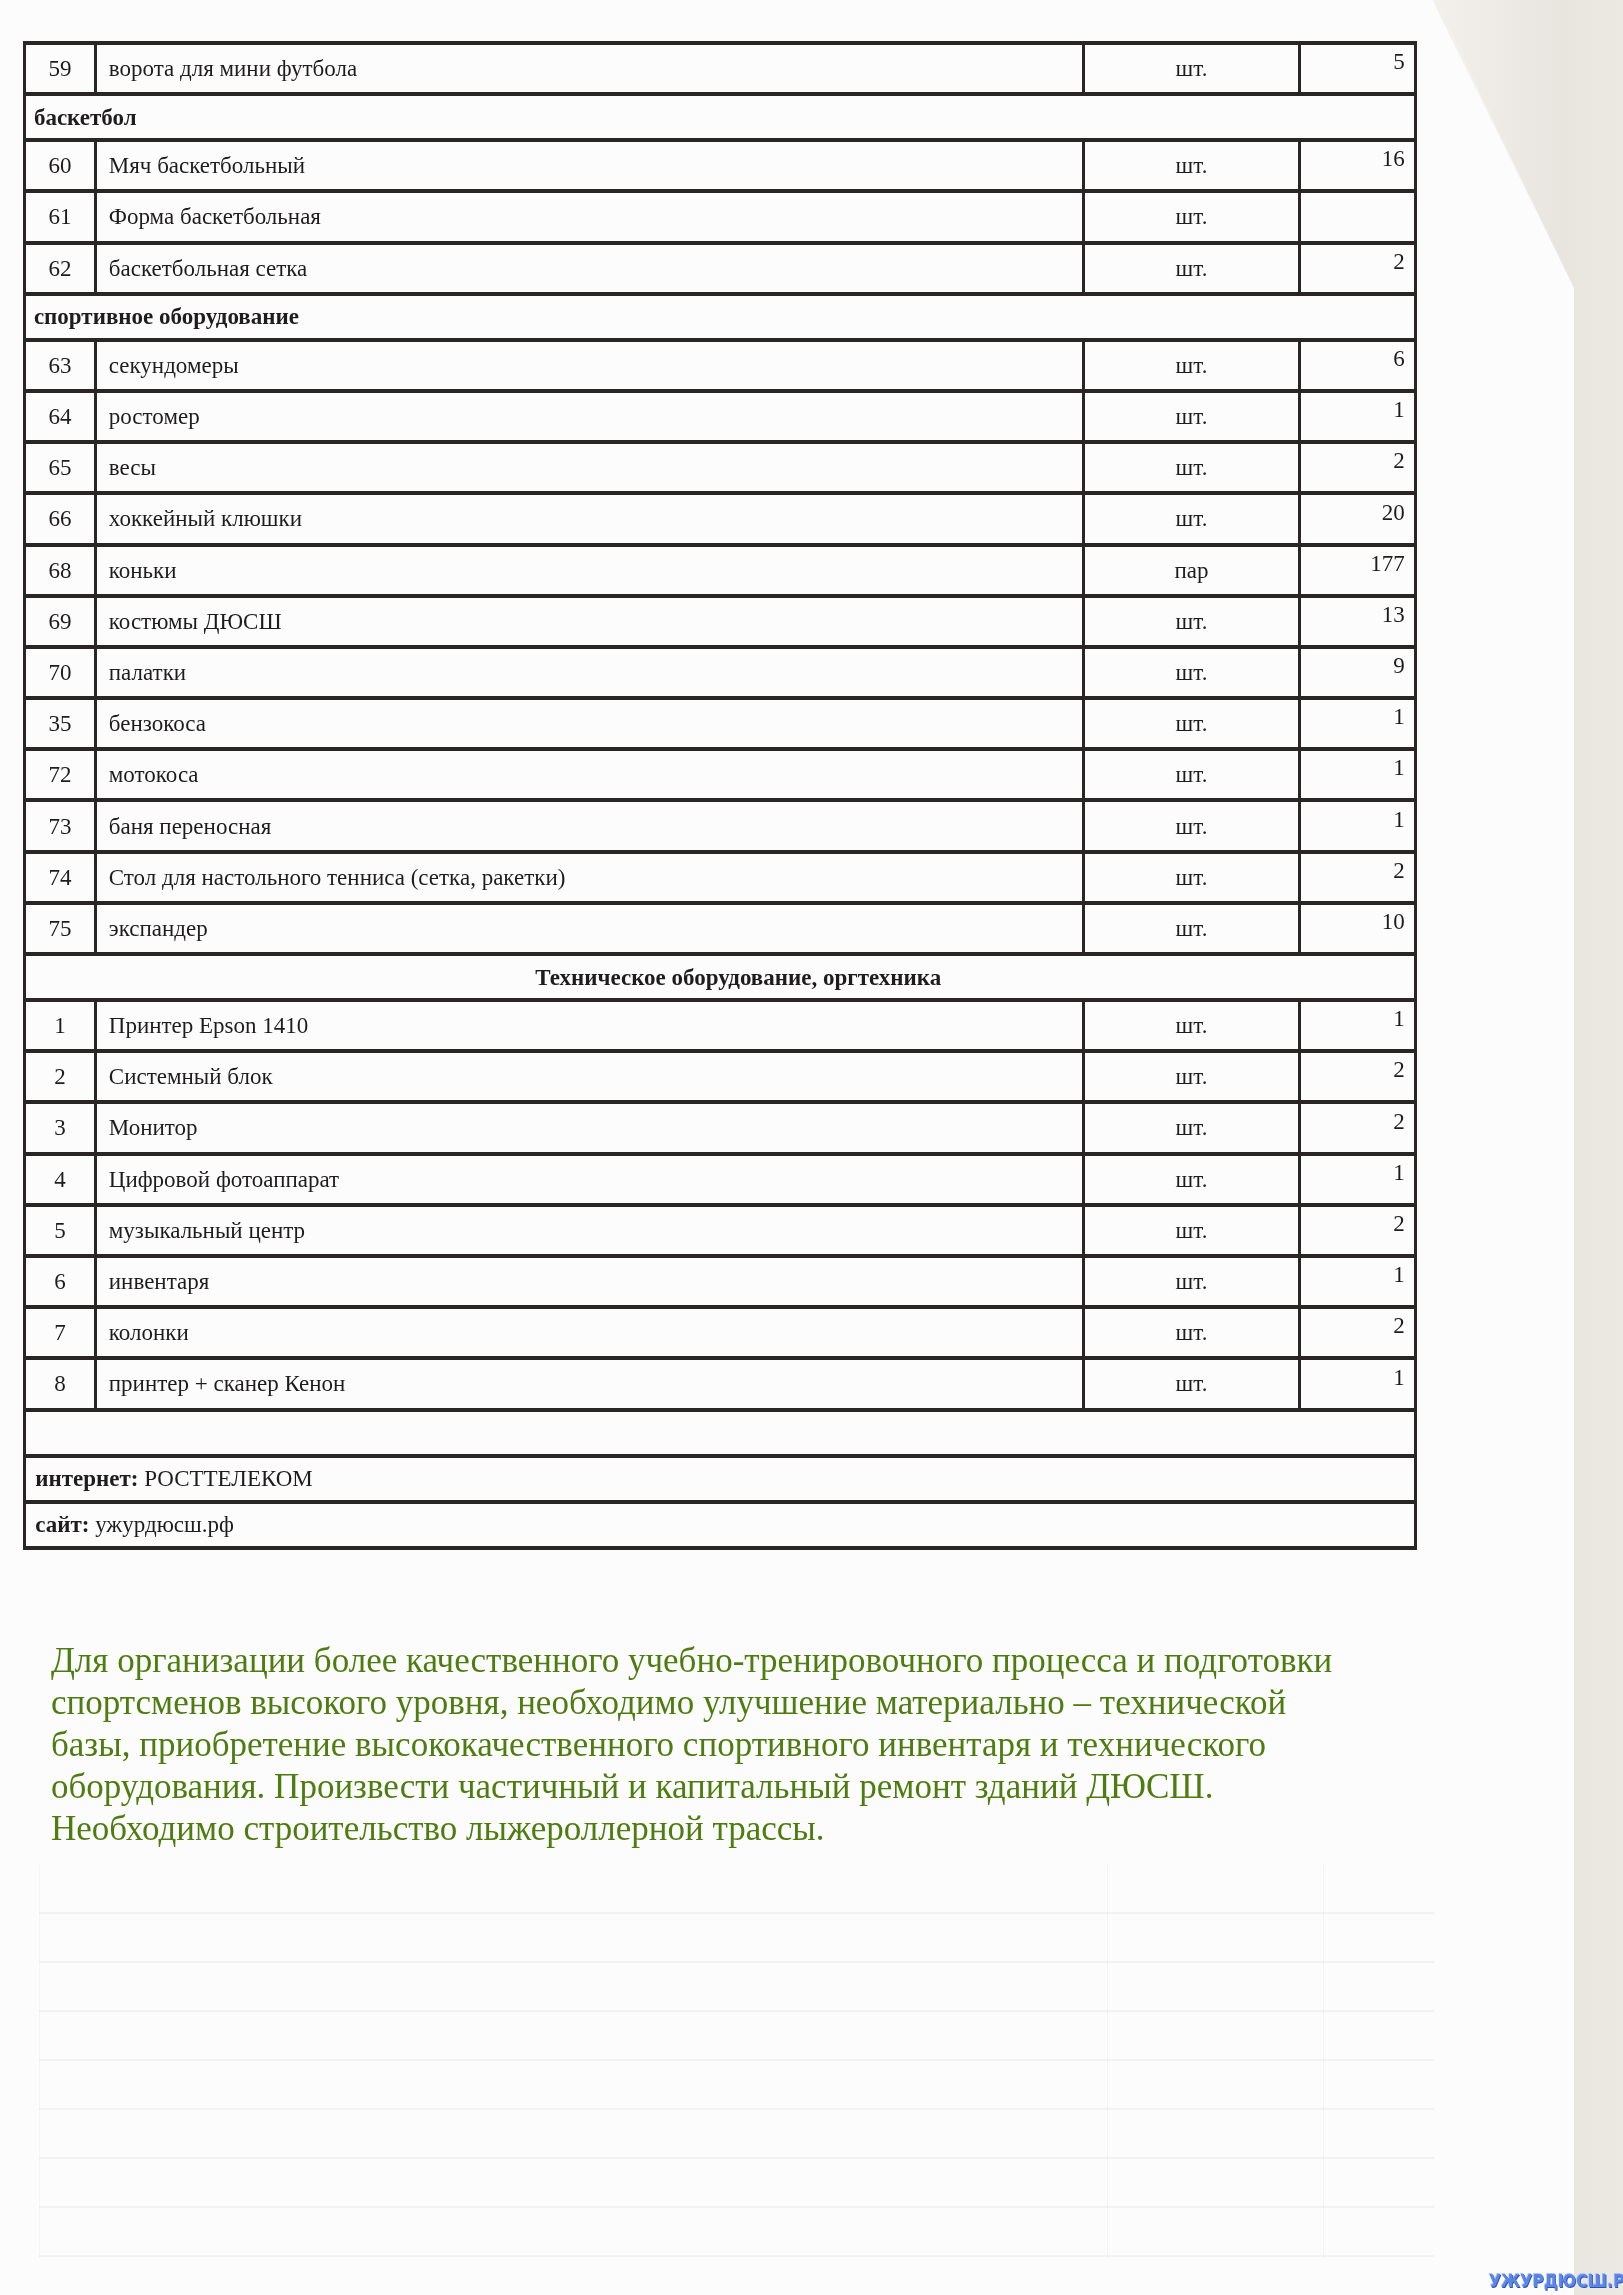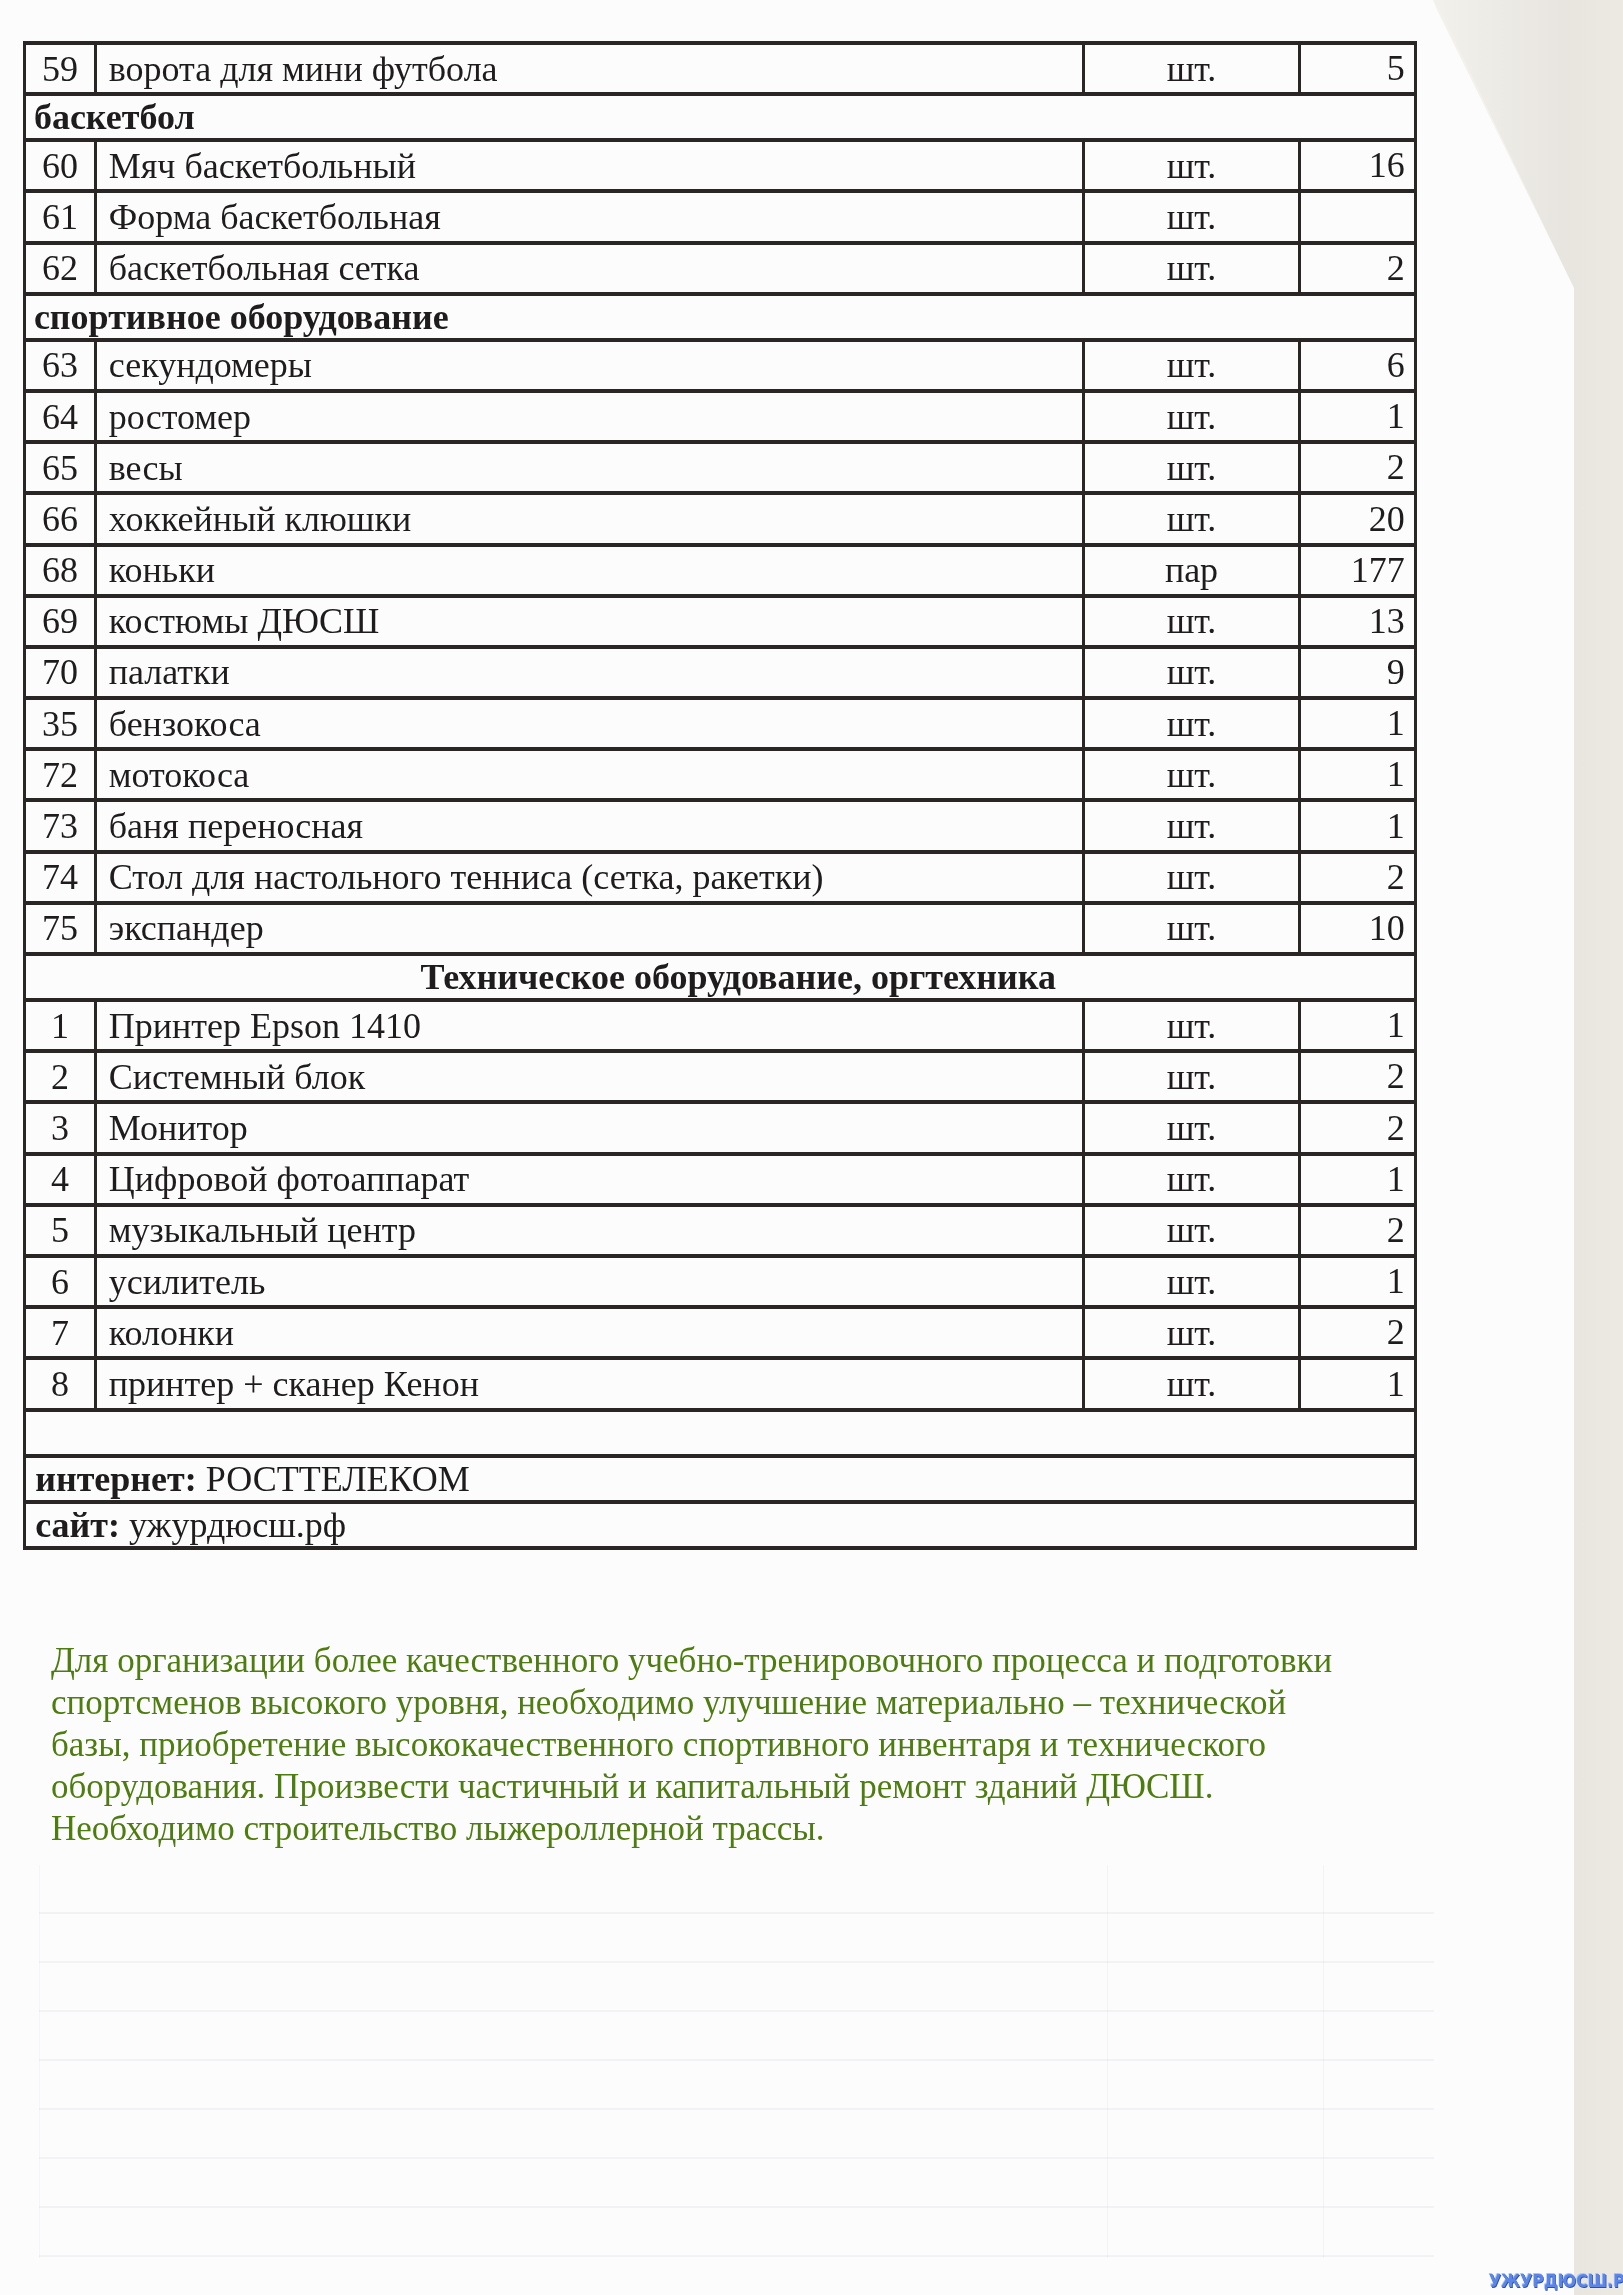--- a/index.html
+++ b/index.html
@@ -29,21 +29,21 @@
   }
   .ghost::after {
     content: ""; position: absolute; left: 1067px; top: 0; width: 1.3px; height: 100%;
     background: rgba(150,150,160,0.09);
     box-shadow: 216px 0 0 rgba(150,150,160,0.09);
   }
 
   table.inv {
     position: absolute; left: 23px; top: 41px; width: 1391px;
     border-collapse: collapse; table-layout: fixed;
-    font-size: 36px; line-height: 1;
+    font-size: 23px; line-height: 1;
   }
   table.inv td {
     border: 3.3px solid #2a2626;
     height: 42px; padding: 0 6.5px; vertical-align: middle;
     white-space: nowrap; overflow: hidden;
   }
   table.inv td.num { text-align: center; }
   table.inv td.name { padding-left: 11.8px; }
   table.inv td.unit { text-align: center; }
   table.inv td.qty { text-align: right; padding-right: 9.2px; vertical-align: top; padding-top: 5.2px; }
@@ -214,21 +214,21 @@
         <td class="qty">1</td>
       </tr>
       <tr class="row">
         <td class="num">5</td>
         <td class="name">музыкальный центр</td>
         <td class="unit">шт.</td>
         <td class="qty">2</td>
       </tr>
       <tr class="row">
         <td class="num">6</td>
-        <td class="name">усилитель</td>
+        <td class="name">инвентаря</td>
         <td class="unit">шт.</td>
         <td class="qty">1</td>
       </tr>
       <tr class="row">
         <td class="num">7</td>
         <td class="name">колонки</td>
         <td class="unit">шт.</td>
         <td class="qty">2</td>
       </tr>
       <tr class="row">

